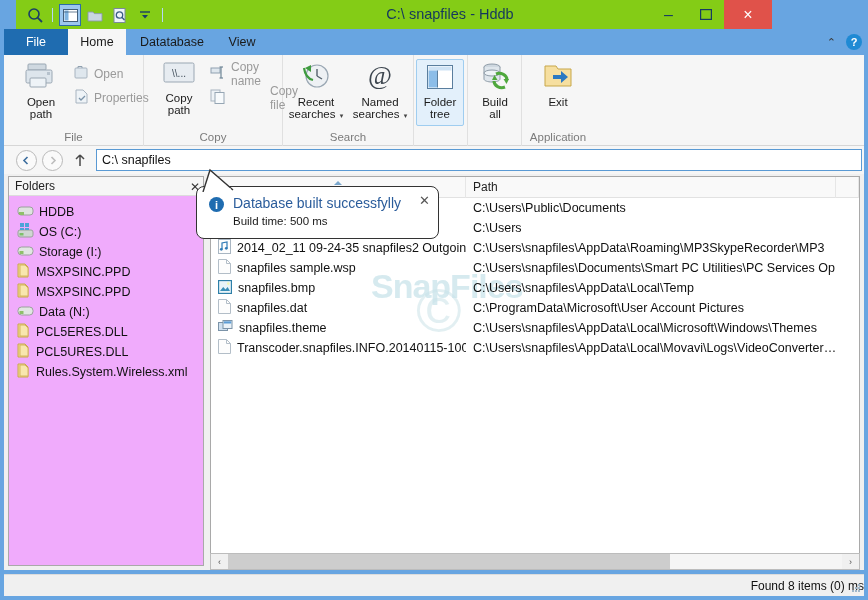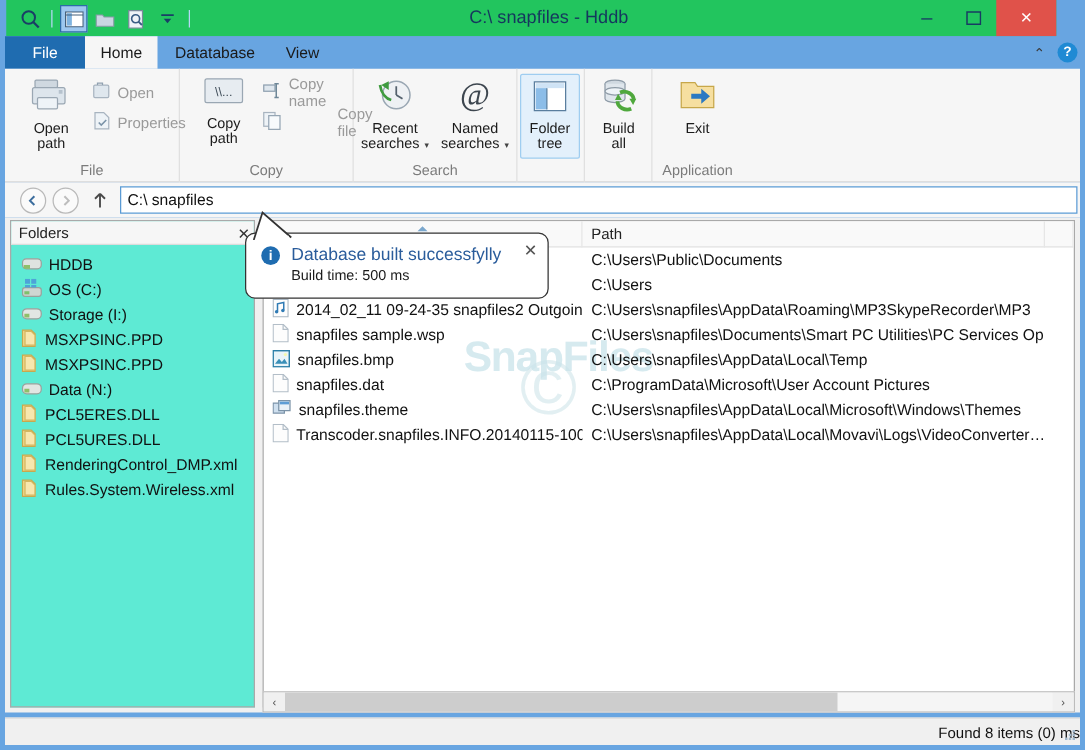--- a/index.html
+++ b/index.html
@@ -12,22 +12,22 @@
   body { background: #68a5e1; }
 
   
   #window {
     position: absolute; left: 0; top: 0; width: 868px; height: 600px;
     background: #68a5e1;
   }
 
   
   #titlebar {
-    position: absolute; left: 5px; top: 0; width: 840px; height: 29px;
-    background: #22c55e;
+    position: absolute; left: 16px; top: 0; width: 756px; height: 29px;
+    background: #84cc16;
   }
   #qat {
     position: absolute; left: 8px; top: 4px; height: 22px;
     display: flex; align-items: center; gap: 3px;
   }
   .qat-btn {
     width: 22px; height: 22px; display: flex; align-items: center; justify-content: center;
     border: 1px solid transparent;
   }
   .qat-btn.active { border: 1px solid #2c6ca8; background: #9cc7ef; }
@@ -120,21 +120,21 @@
 
   
   #content {
     position: absolute; left: 4px; top: 174px; width: 860px; height: 396px;
     background: #f0f0f0;
   }
 
   
   #folders-pane {
     position: absolute; left: 4px; top: 2px; width: 196px; height: 390px;
-    background: #5eead4; border: 1px solid #a9a9a9;
+    background: #f0abfc; border: 1px solid #a9a9a9;
   }
   #folders-hdr {
     height: 19px; background: #f6f6f6; border-bottom: 1px solid #dcdcdc;
     font-size: 12px; color: #222; padding: 0 0 0 6px; line-height: 19px;
     position: relative;
   }
   #folders-close {
     position: absolute; right: 3px; top: 1px; font-size: 12px; color: #333;
   }
   #tree { padding: 6px 0 0 0; }
@@ -564,29 +564,20 @@
         <div class="tree-row lvl1">
           <span class="ico">
             <svg width="14" height="15" viewBox="0 0 14 15">
                 <path d="M1 1h7l3 3v10H1z" fill="#f2d98b" stroke="#c9a84e"></path>
                 <path d="M3 2h5l3 3v8H3z" fill="#f8e7ae" stroke="#d4b660"></path>
               </svg>
           </span>
           <span>PCL5URES.DLL</span>
         </div>
 
-        <div class="tree-row lvl1">
-          <span class="ico">
-            <svg width="14" height="15" viewBox="0 0 14 15">
-                <path d="M1 1h7l3 3v10H1z" fill="#f2d98b" stroke="#c9a84e"></path>
-                <path d="M3 2h5l3 3v8H3z" fill="#f8e7ae" stroke="#d4b660"></path>
-              </svg>
-          </span>
-          <span>RenderingControl_DMP.xml</span>
-        </div>
 
         <div class="tree-row lvl1">
           <span class="ico">
             <svg width="14" height="15" viewBox="0 0 14 15">
                 <path d="M1 1h7l3 3v10H1z" fill="#f2d98b" stroke="#c9a84e"></path>
                 <path d="M3 2h5l3 3v8H3z" fill="#f8e7ae" stroke="#d4b660"></path>
               </svg>
           </span>
           <span>Rules.System.Wireless.xml</span>
         </div>

